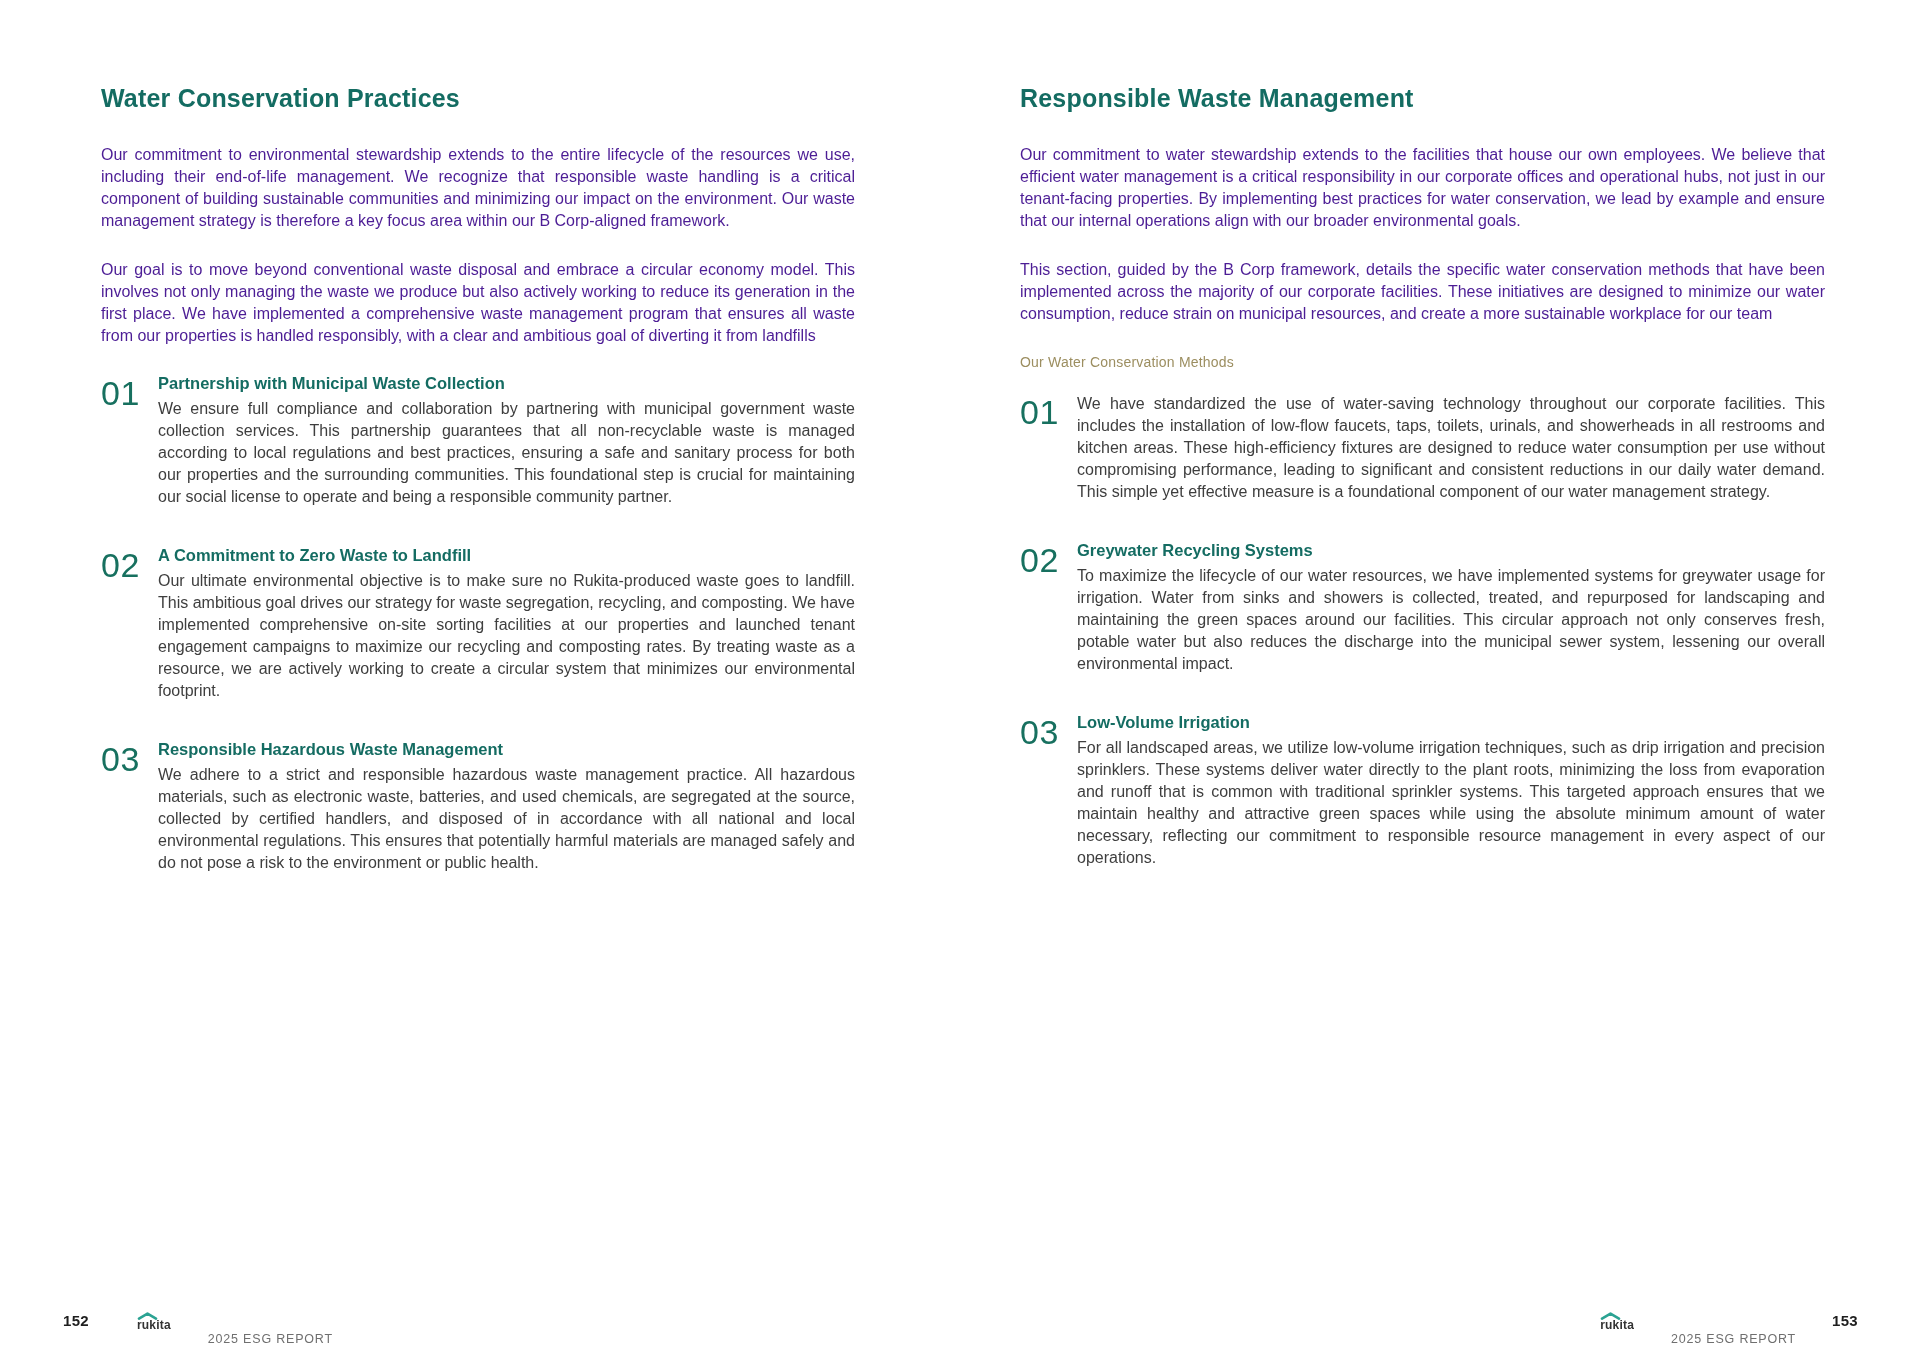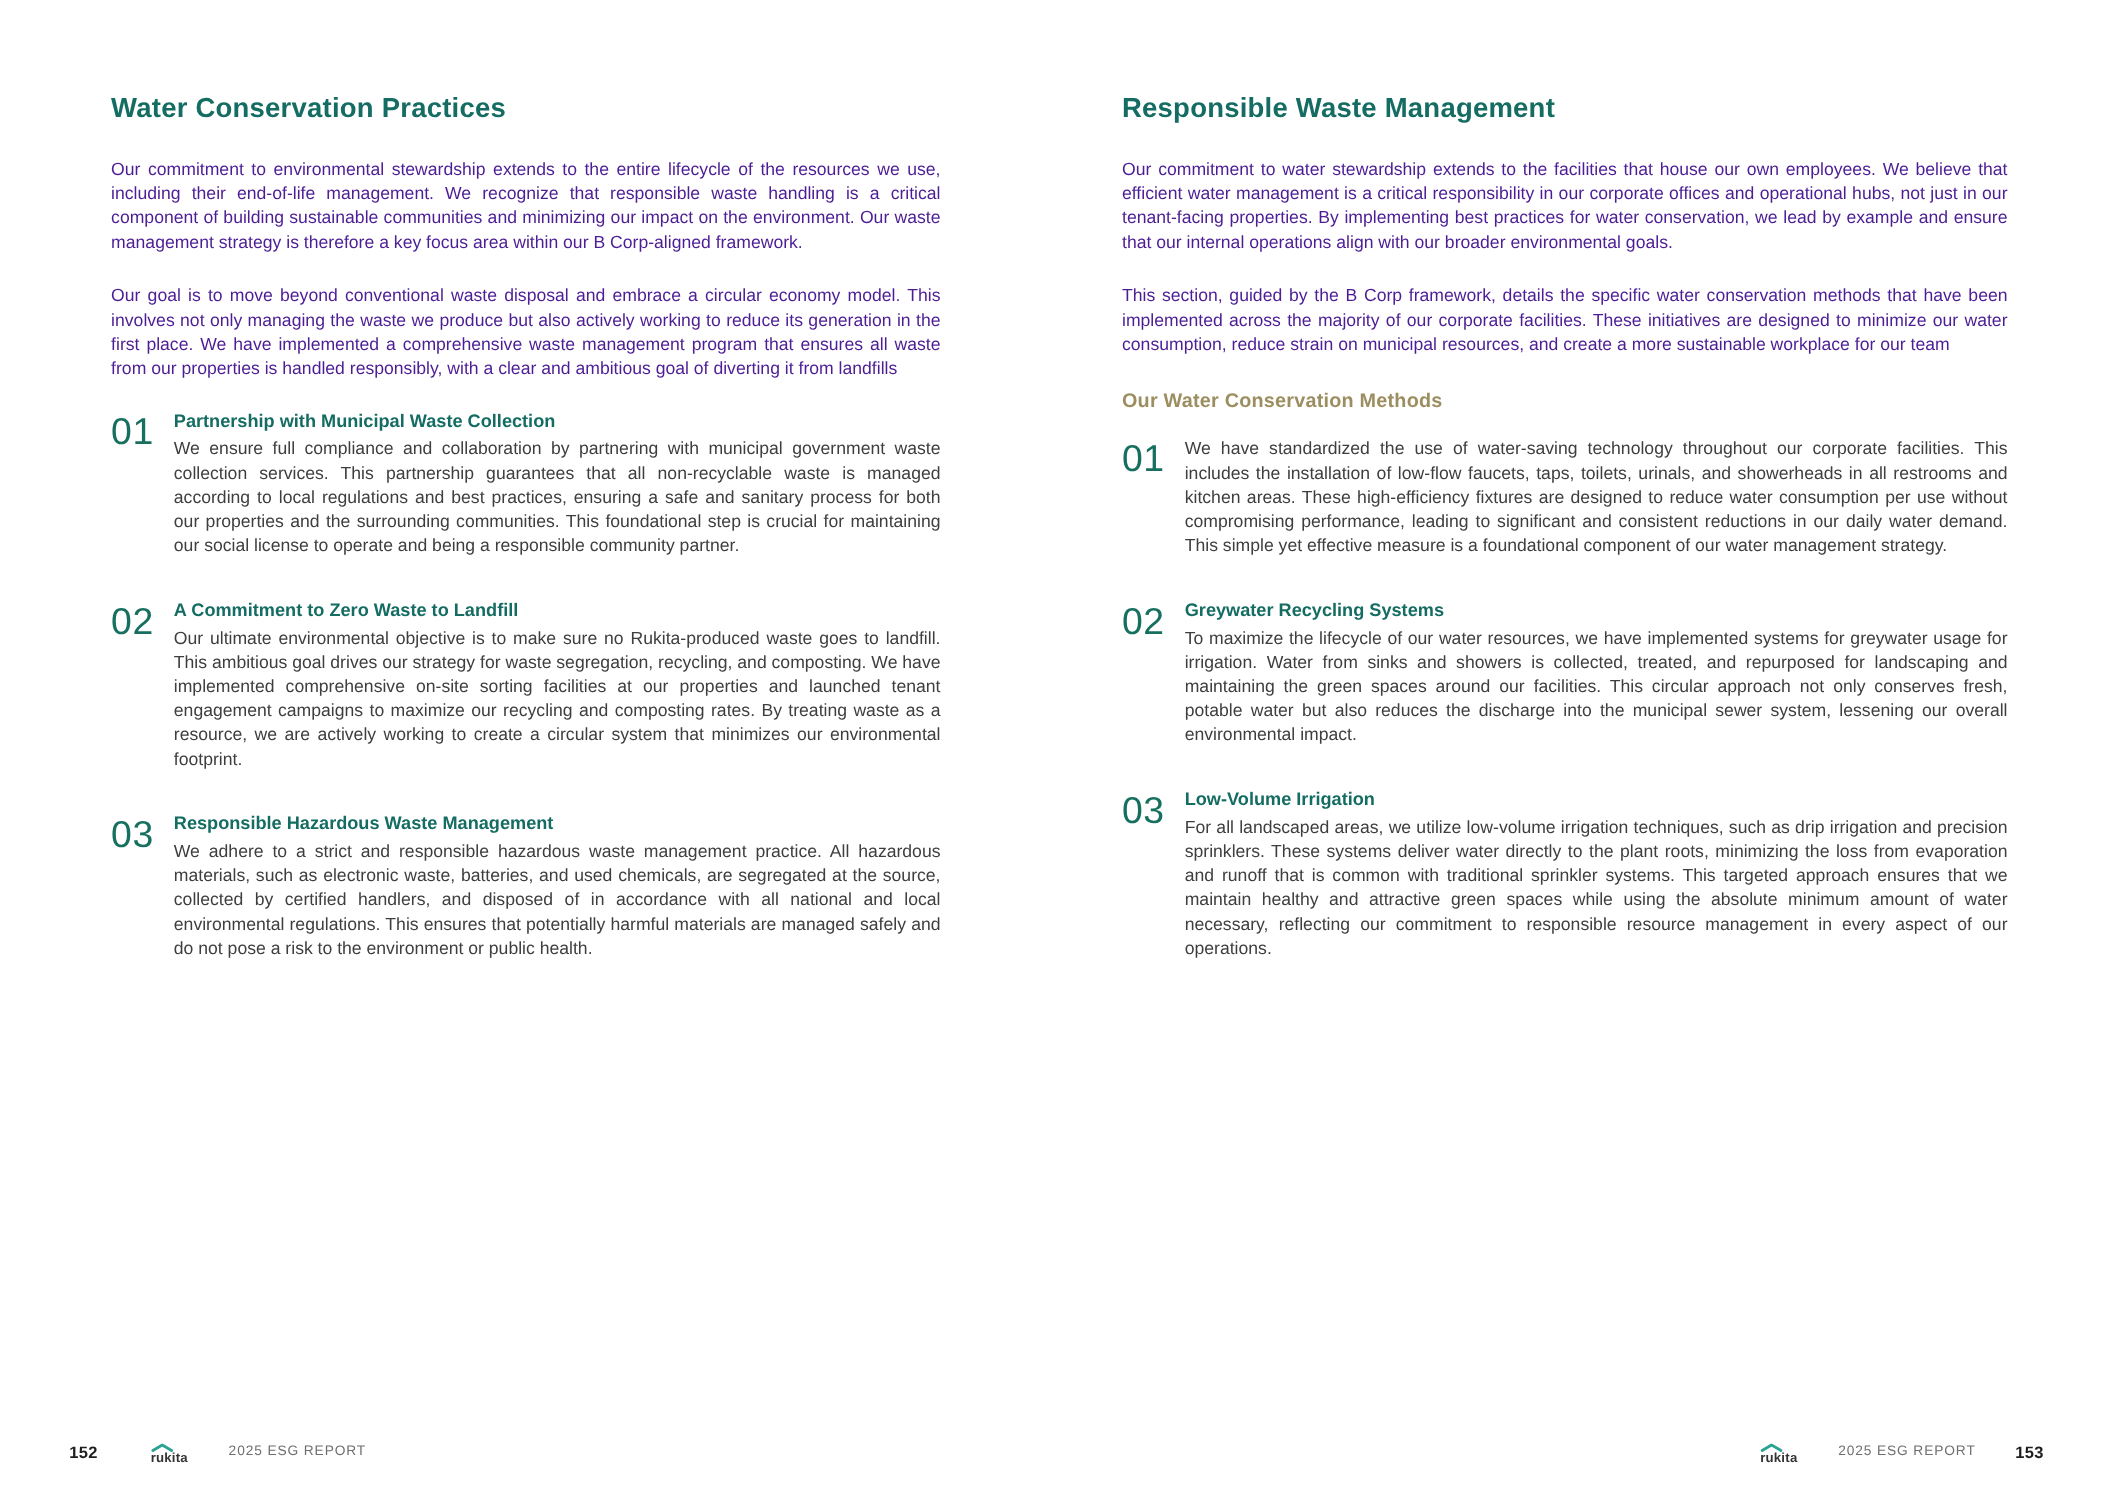--- a/index.html
+++ b/index.html
@@ -30,22 +30,22 @@
     margin: 0 0 31px 0;
   }
   .para {
     font-size: 16px;
     line-height: 22px;
     color: #4c1d95;
     text-align: justify;
     margin: 0 0 27px 0;
   }
   .section-heading {
-    font-size: 18px;
-    font-weight: 700;
+    font-size: 14px;
+    font-weight: 400;
     color: #9C8E60;
     letter-spacing: 0.2px;
     margin: 29px 0 23px 0;
   }
   .item {
     display: flex;
     margin-bottom: 38px;
   }
   .item-number {
     flex: 0 0 57px;
@@ -102,20 +102,21 @@
     left: 0;
     width: 21px;
     height: 8px;
     display: block;
   }
   .report-label {
     font-size: 12.5px;
     color: #6F6F6F;
     letter-spacing: 0.8px;
     white-space: nowrap;
+    margin-top: 20px;
   }
 </style>
 </head>
 <body>
 
 <div class="canvas">
 
   <div class="col col-left">
     <h1 class="page-title">Water Conservation Practices</h1>
     <p class="para">Our commitment to environmental stewardship extends to the entire lifecycle of the resources we use, including their end-of-life management. We recognize that responsible waste handling is a critical component of building sustainable communities and minimizing our impact on the environment. Our waste management strategy is therefore a key focus area within our B Corp-aligned framework.</p>

